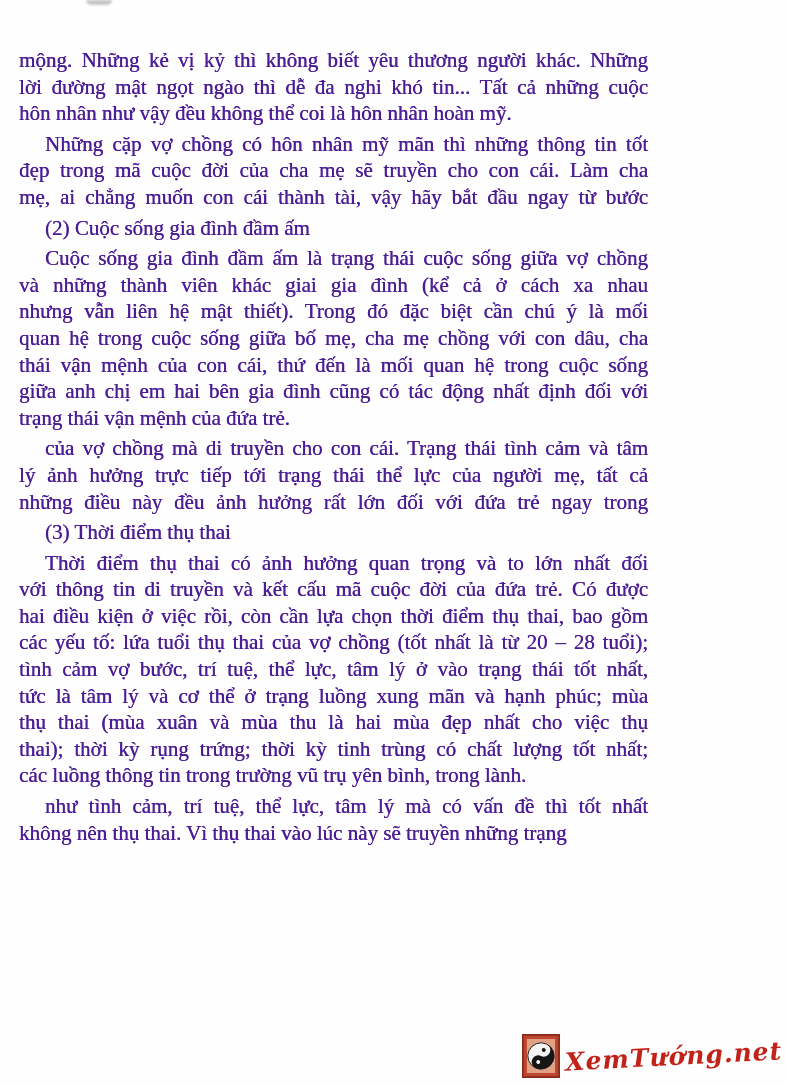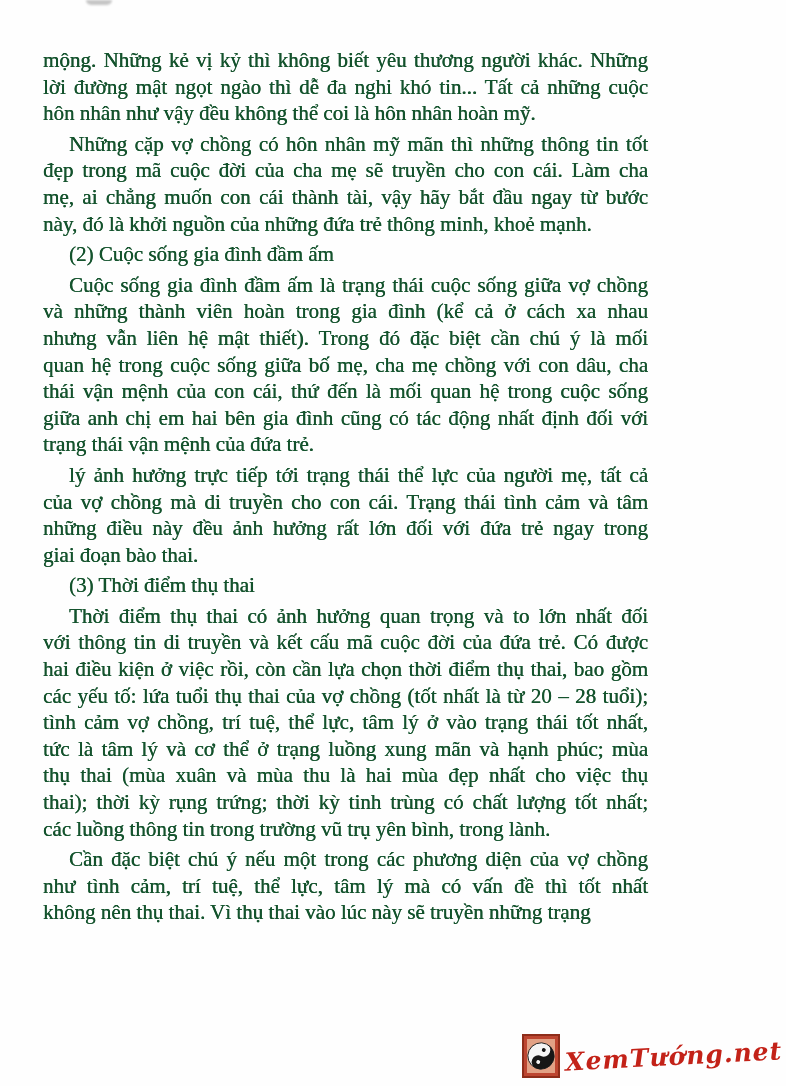--- a/index.html
+++ b/index.html
@@ -30,25 +30,24 @@
   .text-column {
     position: absolute;
     left: 19px;
     top: 47px;
     width: 629px;
   }
   .block { margin: 0 0 4px 0; }
   .line {
     font-size: 21px;
     line-height: 26.6px;
-    color: #14532d;
+    color: #4c1d95;
     text-align: justify;
     text-align-last: justify;
     text-shadow: 0.35px 0 0 currentColor;
-    margin-left: 24px;
   }
   .line.last { text-align-last: left; }
   .indent .line:first-child { text-indent: 26px; }
   .heading .line { text-align-last: left; text-indent: 26px; }
   .watermark {
     position: absolute;
     right: 4px;
     bottom: 8px;
     display: flex;
     align-items: center;
@@ -91,56 +90,53 @@
   <div class="text-column" id="text-column">
       <div class="block paragraph">
         <div class="line">mộng. Những kẻ vị kỷ thì không biết yêu thương người khác. Những</div>
         <div class="line">lời đường mật ngọt ngào thì dễ đa nghi khó tin... Tất cả những cuộc</div>
         <div class="line last">hôn nhân như vậy đều không thể coi là hôn nhân hoàn mỹ.</div>
       </div>
       <div class="block paragraph indent">
         <div class="line">Những cặp vợ chồng có hôn nhân mỹ mãn thì những thông tin tốt</div>
         <div class="line">đẹp trong mã cuộc đời của cha mẹ sẽ truyền cho con cái. Làm cha</div>
         <div class="line">mẹ, ai chẳng muốn con cái thành tài, vậy hãy bắt đầu ngay từ bước</div>
-        <div class="line last">này, đó là khởi nguồn của những đứa trẻ thông minh, khoẻ mạnh.</div>
       </div>
       <div class="block heading indent">
         <div class="line">(2) Cuộc sống gia đình đầm ấm</div>
       </div>
       <div class="block paragraph indent">
         <div class="line">Cuộc sống gia đình đầm ấm là trạng thái cuộc sống giữa vợ chồng</div>
-        <div class="line">và những thành viên hoàn trong gia đình (kể cả ở cách xa nhau</div>
+        <div class="line">và những thành viên khác giai gia đình (kể cả ở cách xa nhau</div>
         <div class="line">nhưng vẫn liên hệ mật thiết). Trong đó đặc biệt cần chú ý là mối</div>
         <div class="line">quan hệ trong cuộc sống giữa bố mẹ, cha mẹ chồng với con dâu, cha</div>
         <div class="line">thái vận mệnh của con cái, thứ đến là mối quan hệ trong cuộc sống</div>
         <div class="line">giữa anh chị em hai bên gia đình cũng có tác động nhất định đối với</div>
         <div class="line last">trạng thái vận mệnh của đứa trẻ.</div>
       </div>
       <div class="block paragraph indent">
+        <div class="line">của vợ chồng mà di truyền cho con cái. Trạng thái tình cảm và tâm</div>
         <div class="line">lý ảnh hưởng trực tiếp tới trạng thái thể lực của người mẹ, tất cả</div>
-        <div class="line">của vợ chồng mà di truyền cho con cái. Trạng thái tình cảm và tâm</div>
         <div class="line">những điều này đều ảnh hưởng rất lớn đối với đứa trẻ ngay trong</div>
-        <div class="line last">giai đoạn bào thai.</div>
       </div>
       <div class="block heading indent">
         <div class="line">(3) Thời điểm thụ thai</div>
       </div>
       <div class="block paragraph indent">
         <div class="line">Thời điểm thụ thai có ảnh hưởng quan trọng và to lớn nhất đối</div>
         <div class="line">với thông tin di truyền và kết cấu mã cuộc đời của đứa trẻ. Có được</div>
         <div class="line">hai điều kiện ở việc rồi, còn cần lựa chọn thời điểm thụ thai, bao gồm</div>
         <div class="line">các yếu tố: lứa tuổi thụ thai của vợ chồng (tốt nhất là từ 20 – 28 tuổi);</div>
-        <div class="line">tình cảm vợ chồng, trí tuệ, thể lực, tâm lý ở vào trạng thái tốt nhất,</div>
+        <div class="line">tình cảm vợ bước, trí tuệ, thể lực, tâm lý ở vào trạng thái tốt nhất,</div>
         <div class="line">tức là tâm lý và cơ thể ở trạng luồng xung mãn và hạnh phúc; mùa</div>
         <div class="line">thụ thai (mùa xuân và mùa thu là hai mùa đẹp nhất cho việc thụ</div>
         <div class="line">thai); thời kỳ rụng trứng; thời kỳ tinh trùng có chất lượng tốt nhất;</div>
         <div class="line last">các luồng thông tin trong trường vũ trụ yên bình, trong lành.</div>
       </div>
       <div class="block paragraph indent">
-        <div class="line">Cần đặc biệt chú ý nếu một trong các phương diện của vợ chồng</div>
         <div class="line">như tình cảm, trí tuệ, thể lực, tâm lý mà có vấn đề thì tốt nhất</div>
         <div class="line last">không nên thụ thai. Vì thụ thai vào lúc này sẽ truyền những trạng</div>
       </div>
     </div>
 
   <div class="watermark">
     <span class="wm-icon">
       <span class="wm-icon-inner">
         <svg width="28" height="28" viewBox="0 0 100 100">
           <circle cx="50" cy="50" r="47" fill="#f4f4f4" stroke="#161616" stroke-width="3"></circle>

